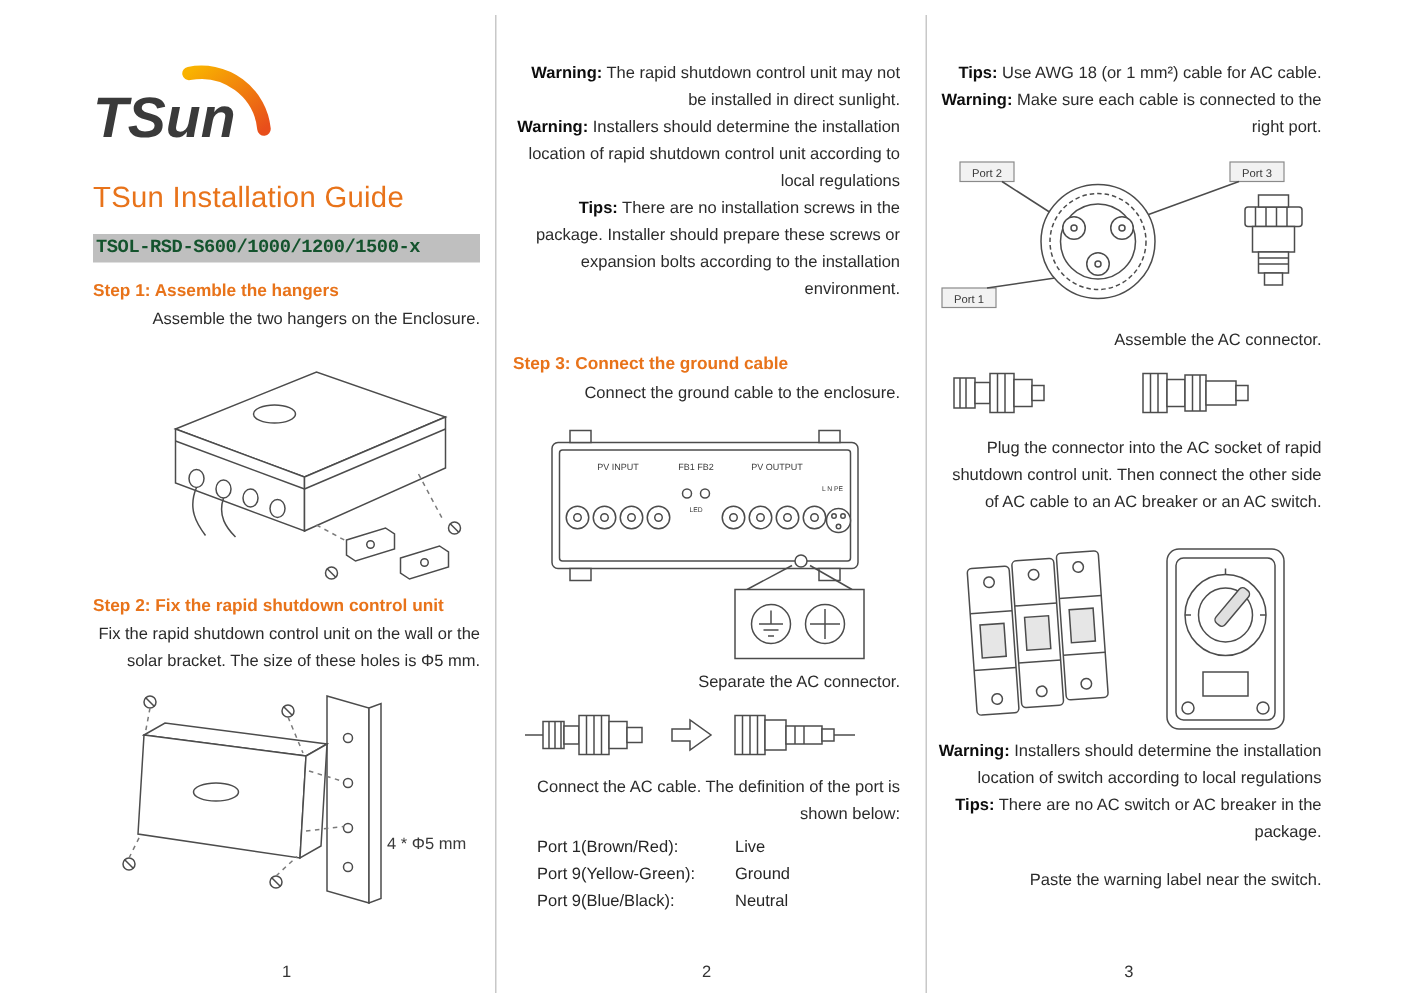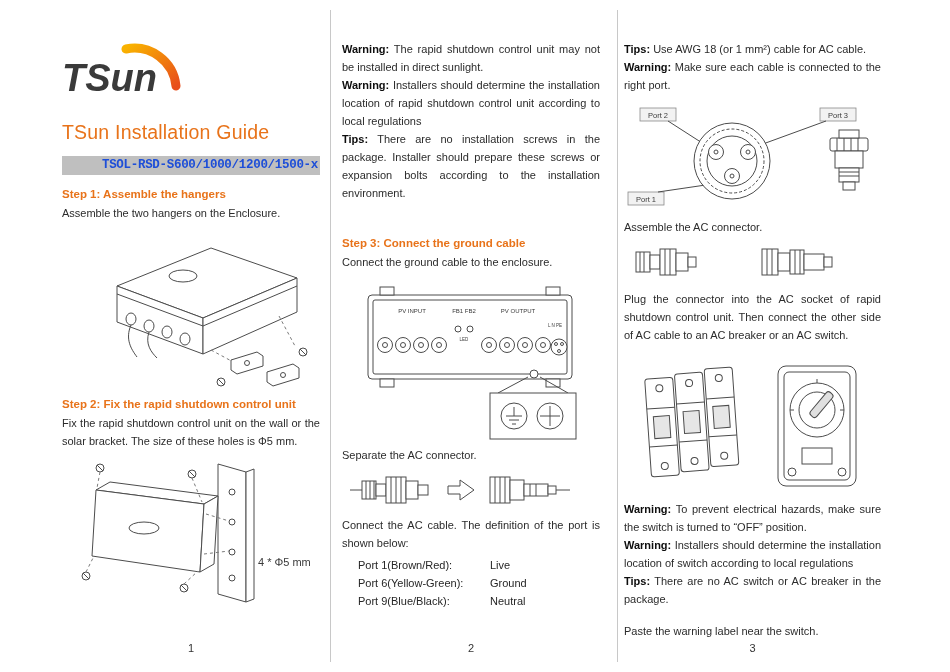--- a/index.html
+++ b/index.html
@@ -4,26 +4,26 @@
 <style>
   * { margin:0; padding:0; box-sizing:border-box; }
   html,body { width:950px; height:672px; }
   body { background:#ffffff; font-family:"Liberation Sans", sans-serif; color:#262626; position:relative; overflow:hidden; }
   .page { position:absolute; inset:0; background:#fff; }
   .divider { position:absolute; top:10px; height:652px; width:1px; background:#c8c8c8; }
   .col { position:absolute; top:0; height:672px; }
   #col1 { left:62px;  width:258px; }
   #col2 { left:342px; width:258px; }
   #col3 { left:624px; width:257px; }
-  .col p { font-size:11px; line-height:18px; color:#2b2b2b; }
+  .col p { font-size:11px; line-height:18px; color:#2b2b2b;text-align:right; }
   .jp { text-align:justify; }
   h2.step { color:#E8731A; font-size:11.5px; line-height:14px; font-weight:bold; }
   .title { color:#E8731A; font-size:19.5px; line-height:24px; font-weight:400; letter-spacing:.2px; }
-  .model { display:block; background:#bfbfbf; color:#1d4ed8; font-family:"Liberation Mono", monospace;
-           font-weight:bold; font-size:12.5px; line-height:19px; padding:0 2px; letter-spacing:-0.3px; white-space:nowrap;text-align:right; }
+  .model { display:block; background:#bfbfbf; color:#14532d; font-family:"Liberation Mono", monospace;
+           font-weight:bold; font-size:12.5px; line-height:19px; padding:0 2px; letter-spacing:-0.3px; white-space:nowrap; }
   b.lbl { color:#0d0d0d; }
   .pagenum { position:absolute; bottom:18px; left:0; right:0; text-align:center; font-size:11px; color:#333; }
   svg.draw { display:block; }
   svg text { font-family:"Liberation Sans", sans-serif; fill:#3a3a3a; }
   .ports { margin-top:4px; margin-left:16px; }
   .port-row { font-size:11px; line-height:18px; display:flex; }
   .port-label { width:132px; }
   .ln { stroke:#4c4c4c; fill:#ffffff; stroke-width:1; }
   .lnf { stroke:#4c4c4c; fill:none; stroke-width:1; }
   .dash { stroke:#7a7a7a; fill:none; stroke-width:1; stroke-dasharray:3,3; }
@@ -226,21 +226,21 @@
     </svg>
 
     <p class="jp" style="margin-top:2px">Connect the AC cable. The definition of the port is shown below:</p>
 
     <div class="ports">
       <div class="port-row">
         <span class="port-label">Port 1(Brown/Red):</span>
         <span>Live</span>
       </div>
       <div class="port-row">
-        <span class="port-label">Port 6(Yellow-Green):</span>
+        <span class="port-label">Port 9(Yellow-Green):</span>
         <span>Ground</span>
       </div>
       <div class="port-row">
         <span class="port-label">Port 9(Blue/Black):</span>
         <span>Neutral</span>
       </div>
     </div>
 
     <div class="pagenum">2</div>
   </div>
@@ -346,21 +346,20 @@
         <rect x="181" y="28" width="8" height="30" rx="3" fill="#e0e0e0" stroke="#4c4c4c" transform="rotate(40 185 50)"></rect>
         <line class="lnf" x1="185" y1="19" x2="185" y2="23"></line>
         <line class="lnf" x1="212" y1="50" x2="208" y2="50"></line>
         <line class="lnf" x1="158" y1="50" x2="162" y2="50"></line>
         <rect class="ln" x="170" y="88" width="30" height="16"></rect>
         <circle class="ln" cx="160" cy="112" r="4"></circle>
         <circle class="ln" cx="210" cy="112" r="4"></circle>
       </g>
     </svg>
 
-    <p class="jp" style="margin-top:8px"><b class="lbl">Warning:</b> <span>To prevent electrical hazards, make sure the switch is turned to “OFF” position.</span></p>
     <p class="jp"><b class="lbl">Warning:</b> <span>Installers should determine the installation location of switch according to local regulations</span></p>
     <p class="jp"><b class="lbl">Tips:</b> <span>There are no AC switch or AC breaker in the package.</span></p>
 
     <p style="margin-top:14px">Paste the warning label near the switch.</p>
 
     <div class="pagenum">3</div>
   </div>
 
 </div>
 

